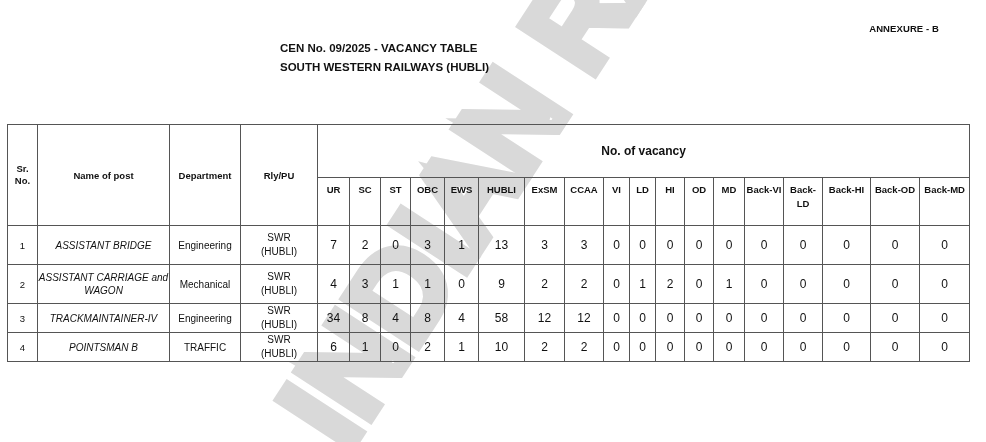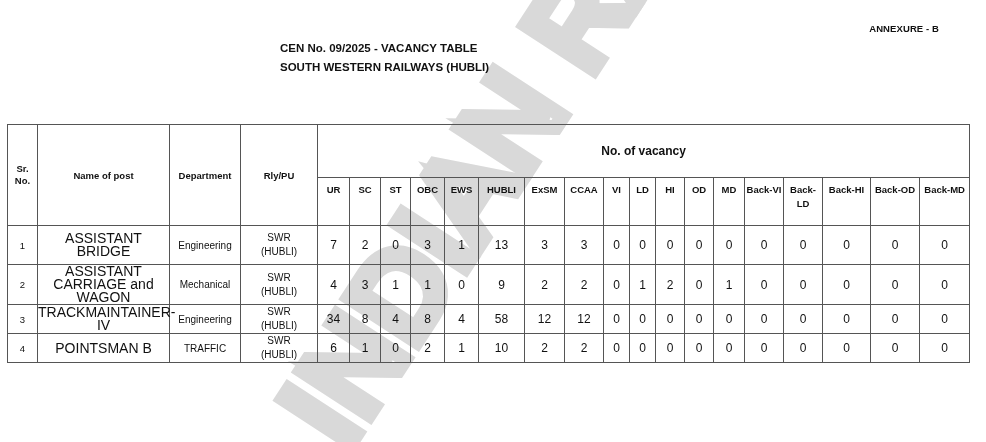--- a/index.html
+++ b/index.html
@@ -25,21 +25,21 @@
     border: 1px solid #555; padding: 0; text-align: center; vertical-align: middle;
   }
   table.vac { border: 1.5px solid #000; }
   th { font-weight: bold; }
   .hdr-group { height: 52px; font-size: 12px; }
   .hdr-sub { height: 42px; vertical-align: top !important; padding-top: 5px !important; line-height: 14px; margin-top: 16px; }
   .row1 td, .row2 td { height: 38px; }
   .row3 td, .row4 td { height: 28px; }
   td.num { vertical-align: top; padding-top: 4px; font-size: 12px; }
   td.sr { vertical-align: top; padding-top: 2px; text-align: left; padding-left: 12px; font-size: 9.5px; }
-  td.post { vertical-align: top; padding-top: 2px; font-size: 14px; line-height: 13px; }
+  td.post { vertical-align: top; padding-top: 2px; font-size: 10px; line-height: 13px; font-style: italic; }
   td.dept { vertical-align: bottom; padding-bottom: 1px; font-size: 10px; }
   td.rly { vertical-align: top; padding-top: 1px; font-size: 10px; line-height: 14px; margin-top: 36px; }
   .watermark {
     position: absolute; left: 0; top: 0; width: 986px; height: 442px; pointer-events: none;
   }
   tr.body-row td { border-top: 1.5px solid #000; }
 </style>
 </head>
 <body>
 

